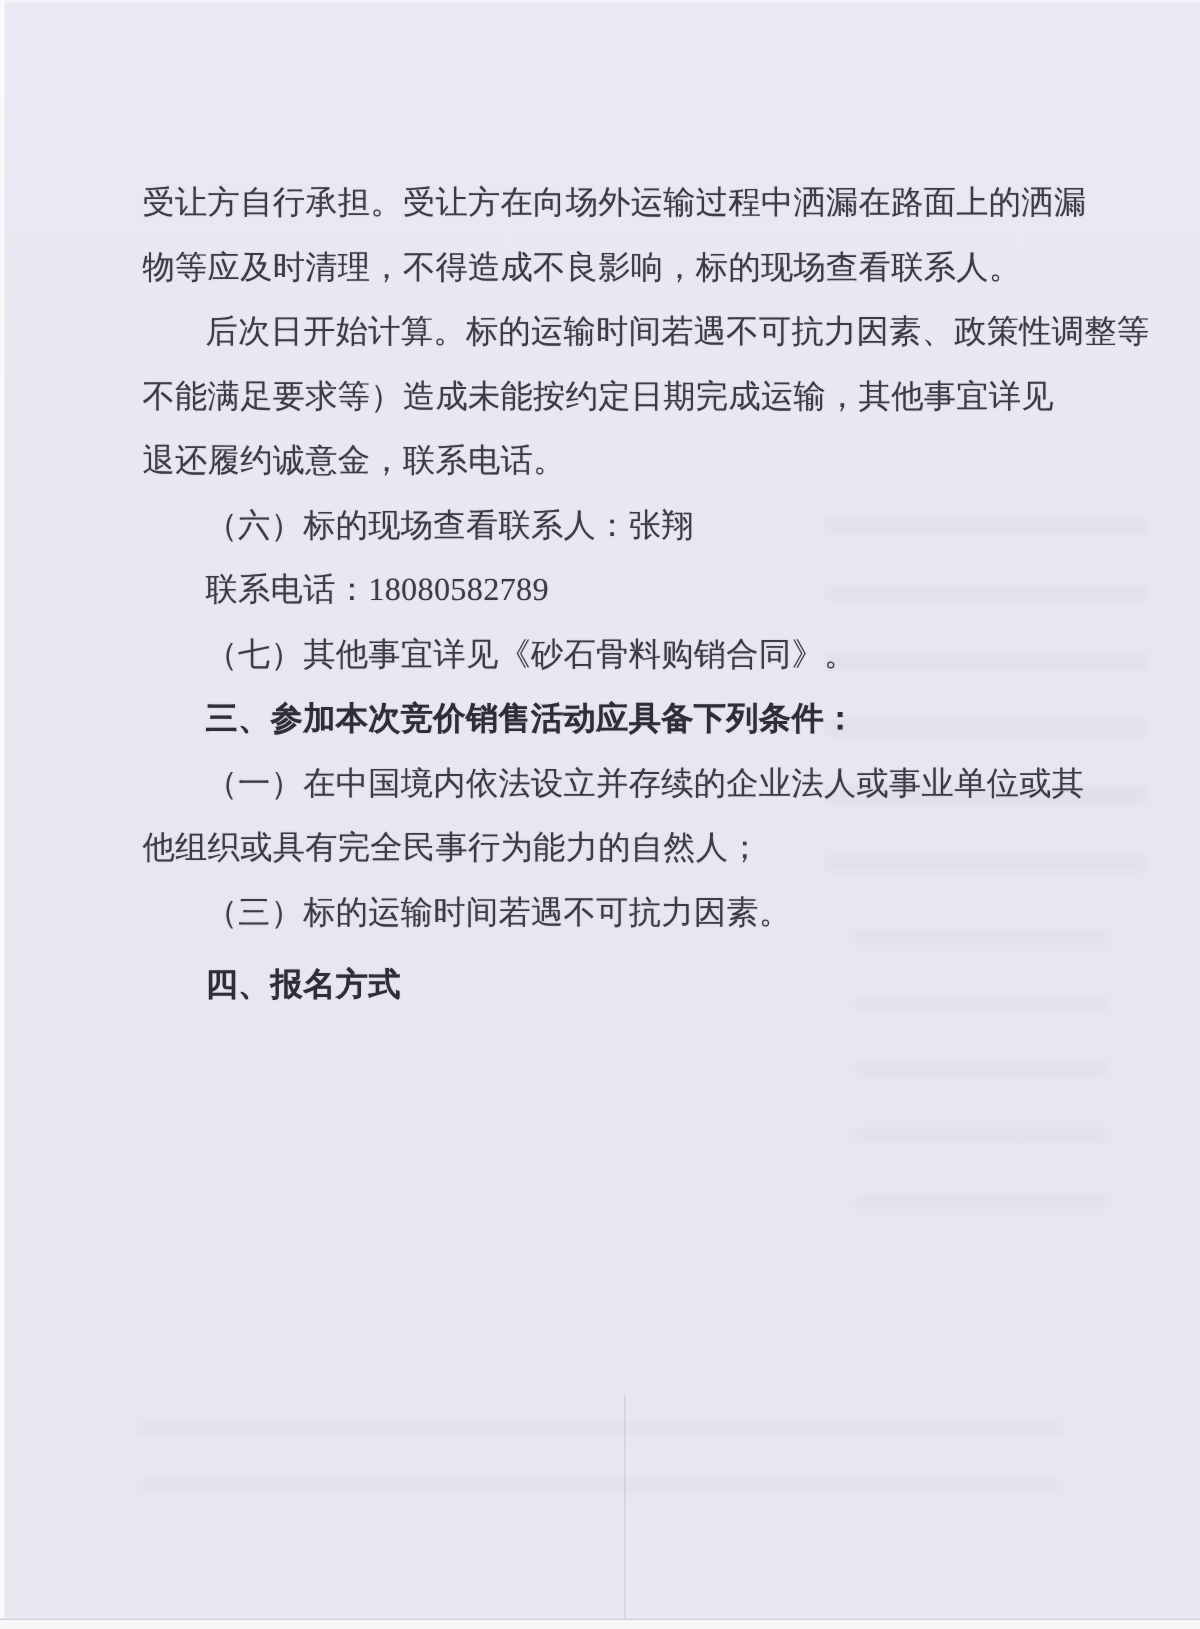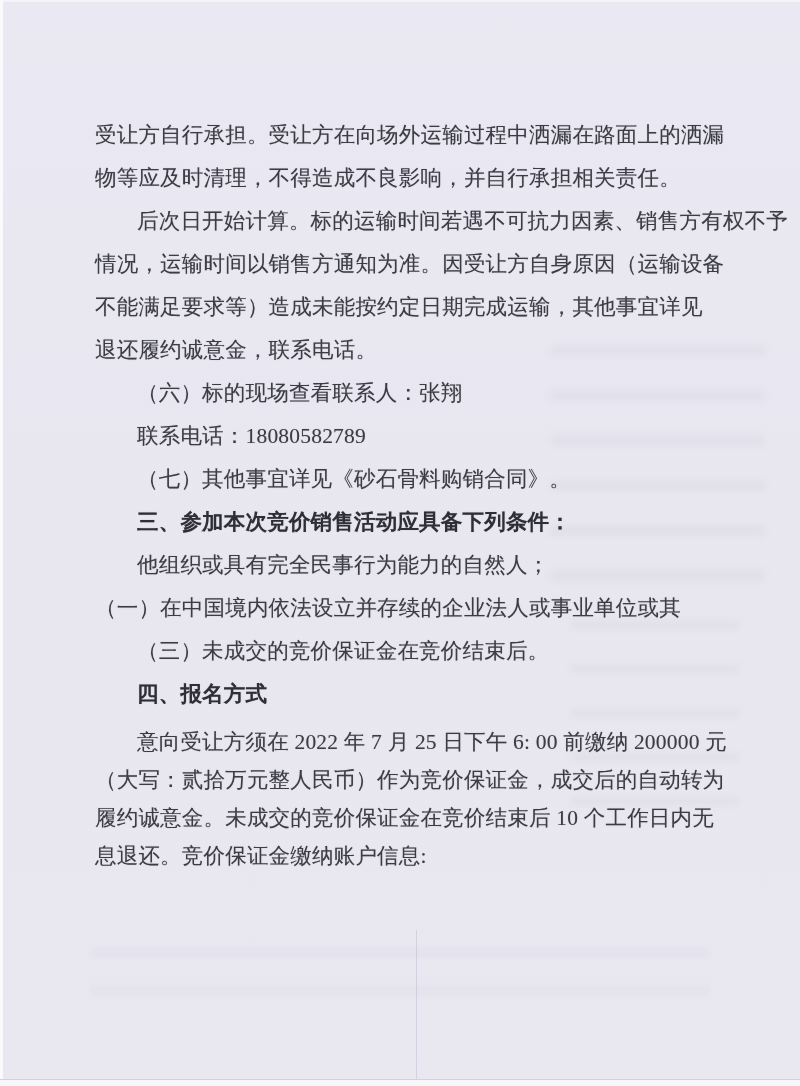--- a/index.html
+++ b/index.html
@@ -61,55 +61,48 @@
 <body>
 
 <div class="page">
   <div class="ghost ghost-a"></div>
   <div class="ghost ghost-b"></div>
   <div class="ghost ghost-c"></div>
 
   <div class="doc">
       <div class="para">
         <div class="line">受让方自行承担。受让方在向场外运输过程中洒漏在路面上的洒漏</div>
-        <div class="line">物等应及时清理，不得造成不良影响，并自行承担相关责任。</div>
+        <div class="line">物等应及时清理，不得造成不良影响，标的现场查看联系人。</div>
       </div>
       <div class="para indent">
-        <div class="line">后次日开始计算。标的运输时间若遇不可抗力因素、销售方有权不予</div>
-        <div class="line">情况，运输时间以销售方通知为准。因受让方自身原因（运输设备</div>
+        <div class="line">后次日开始计算。标的运输时间若遇不可抗力因素、政策性调整等</div>
         <div class="line">不能满足要求等）造成未能按约定日期完成运输，其他事宜详见</div>
         <div class="line">退还履约诚意金，联系电话。</div>
       </div>
       <div class="para indent">
         <div class="line">（六）标的现场查看联系人：张翔</div>
       </div>
       <div class="para indent">
         <div class="line">联系电话：18080582789</div>
       </div>
       <div class="para indent">
         <div class="line">（七）其他事宜详见《砂石骨料购销合同》。</div>
       </div>
       <div class="para heading indent">
         <div class="line">三、参加本次竞价销售活动应具备下列条件：</div>
       </div>
       <div class="para indent">
+        <div class="line">（一）在中国境内依法设立并存续的企业法人或事业单位或其</div>
         <div class="line">他组织或具有完全民事行为能力的自然人；</div>
-        <div class="line">（一）在中国境内依法设立并存续的企业法人或事业单位或其</div>
       </div>
       <div class="para indent">
-        <div class="line">（三）未成交的竞价保证金在竞价结束后。</div>
+        <div class="line">（三）标的运输时间若遇不可抗力因素。</div>
       </div>
       <div class="para heading indent">
         <div class="line">四、报名方式</div>
-      </div>
-      <div class="para indent">
-        <div class="line">意向受让方须在 2022 年 7 月 25 日下午 6: 00 前缴纳 200000 元</div>
-        <div class="line">（大写：贰拾万元整人民币）作为竞价保证金，成交后的自动转为</div>
-        <div class="line">履约诚意金。未成交的竞价保证金在竞价结束后 10 个工作日内无</div>
-        <div class="line">息退还。竞价保证金缴纳账户信息:</div>
       </div>
     </div>
 
   <div class="fold-line"></div>
   <div class="edge-top"></div>
   <div class="edge-left"></div>
   <div class="edge-bottom"></div>
 </div>
 
 </body></html>

